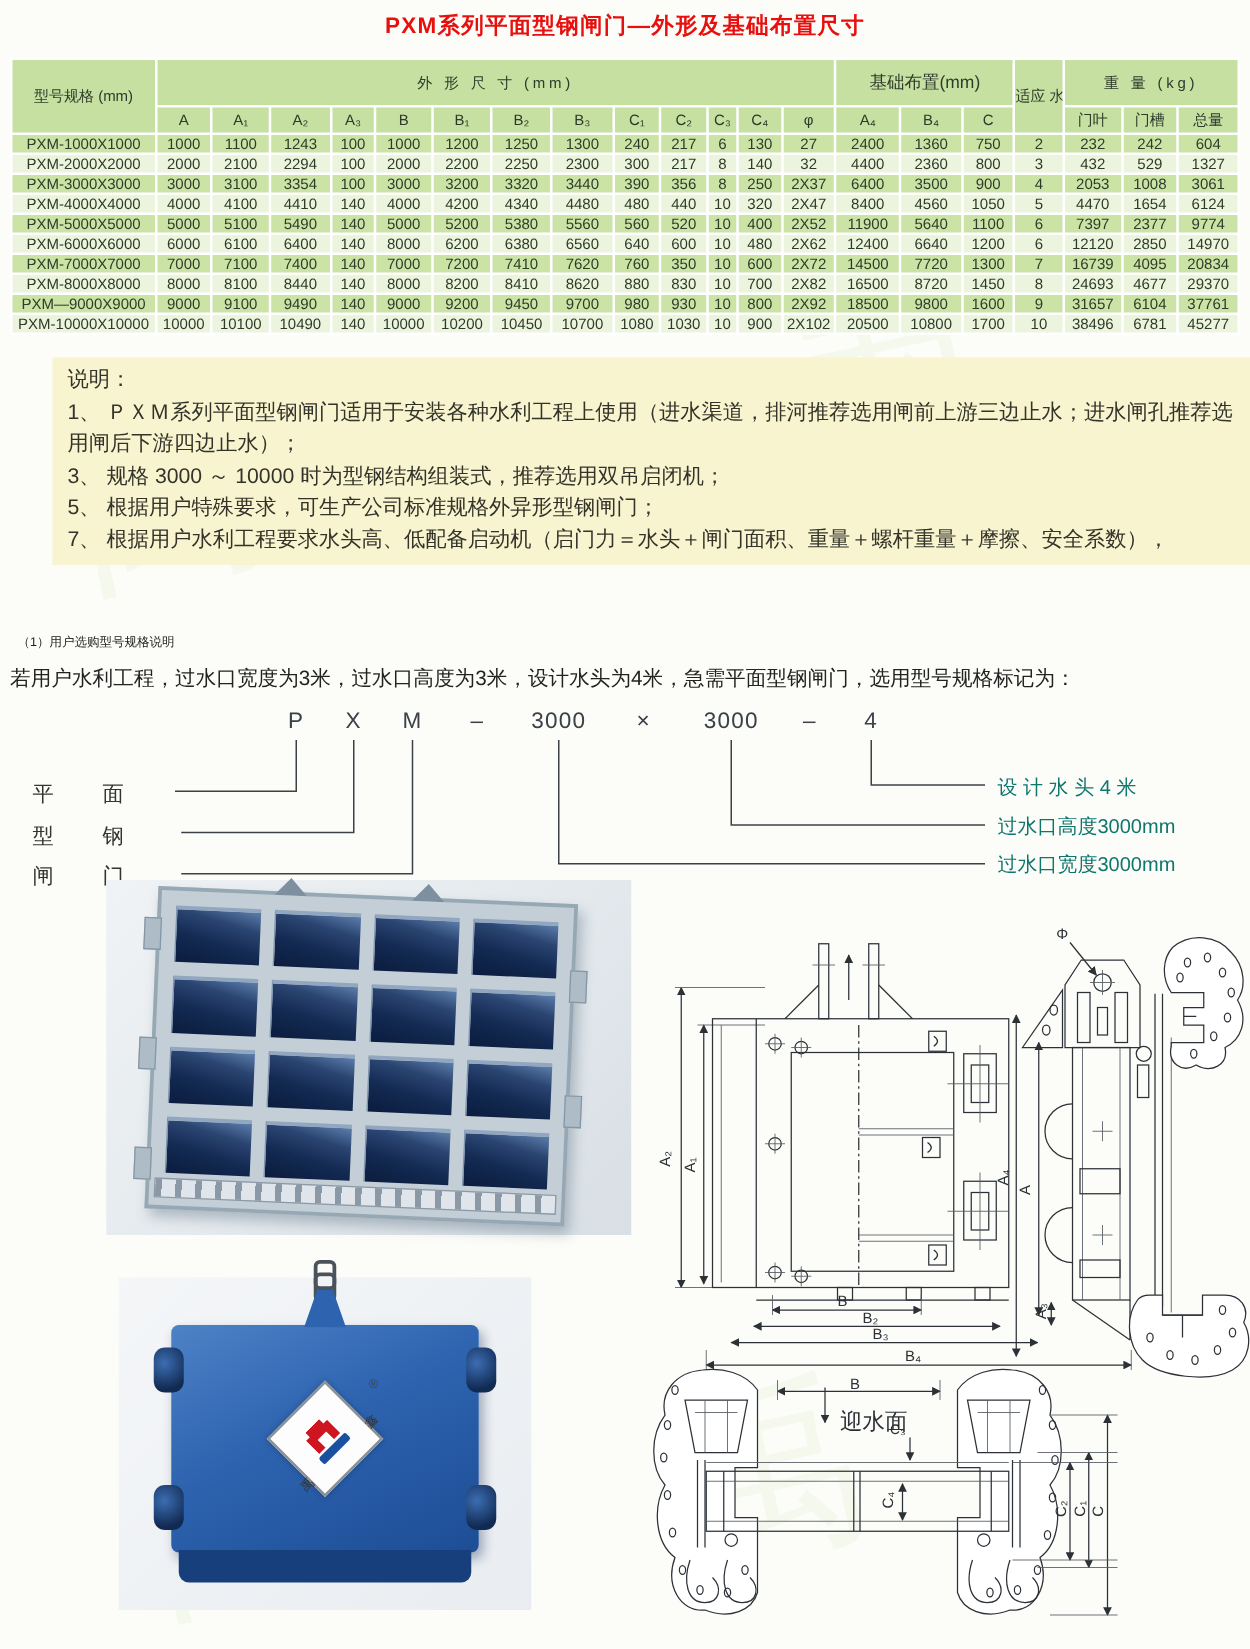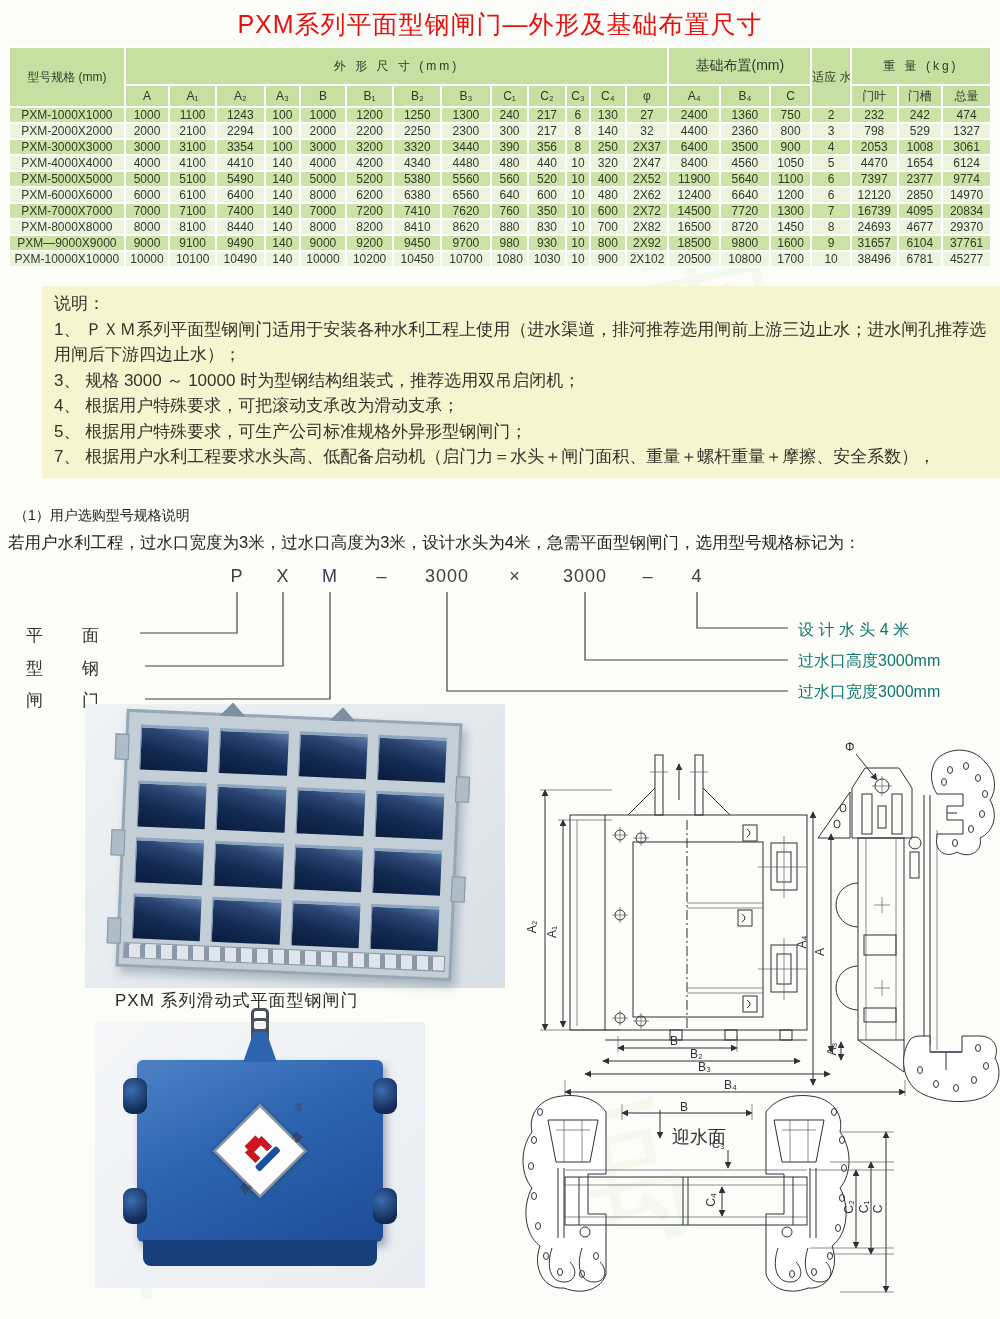--- a/index.html
+++ b/index.html
@@ -1,40 +1,40 @@
 <!DOCTYPE html>
 <html><head>
 <meta charset="utf-8">
 <style>
   html,body{margin:0;padding:0;}
   .page{position:relative;width:1000px;height:1319px;background:#fcfdf8;overflow:hidden;
         font-family:"Liberation Sans",sans-serif;color:#222;}
   .wm{position:absolute;font-size:150px;color:#6fae3f;opacity:0.05;transform:rotate(-12deg);
       pointer-events:none;user-select:none;}
   .title{position:absolute;top:8px;left:0;width:100%;text-align:center;color:#e8100f;
-         font-size:25px;font-weight:normal;letter-spacing:1px;}
+         font-size:18px;font-weight:bold;letter-spacing:1px;}
   
   table.spec{position:absolute;left:8px;top:46px;width:984px;border-collapse:separate;
              border-spacing:2px;table-layout:fixed;background:#fff;}
   table.spec th,table.spec td{font-size:12px;text-align:center;vertical-align:middle;
              color:#2f3b2a;padding:0;overflow:hidden;white-space:nowrap;}
   table.spec th{background:#c6e0a2;font-weight:normal;}
   th.grp{font-size:15px;letter-spacing:3px;height:36px;}
   th.two{white-space:pre-line;line-height:15px;font-size:13px;letter-spacing:0;}
   th.colh{font-size:14px;height:20px;}
   tr.dark td{background:#cbe4a6;}
   tr.light td{background:#ecf4dd;}
   td.model{font-size:12px;}
   table.spec td{height:14px;}
   
   .notes{position:absolute;left:42px;top:286px;width:936px;background:#f8f4cf;
          padding:5px 10px 8px 12px;font-size:17px;line-height:25.5px;color:#33332a;}
   .notes .hd{font-size:17px;}
   
-  .sel-head{position:absolute;left:14px;top:507px;font-size:14px;color:#222;}
+  .sel-head{position:absolute;left:14px;top:507px;font-size:10px;color:#222;}
   .sel-intro{position:absolute;left:8px;top:532px;width:985px;font-size:16.5px;color:#222;}
   .mpart{position:absolute;top:566px;transform:translateX(-50%);font-size:18px;color:#3a4148;letter-spacing:1px;}
   .dlbl-l{position:absolute;font-size:17px;color:#333;}
   .dlbl-r{position:absolute;left:798px;font-size:16px;color:#0f766e;white-space:nowrap;}
   .conn{position:absolute;left:0;top:560px;width:1000px;height:160px;}
   
   .photo1{position:absolute;left:85px;top:704px;width:420px;height:284px;
           background:linear-gradient(135deg,#f0f3f5 0%,#e2e8ec 60%,#d8dfe5 100%);}
   .gate1{position:absolute;left:36px;top:12px;width:330px;height:252px;background:#c3ced7;
          border:3px solid #97a8b5;transform:rotate(2.5deg);box-shadow:4px 6px 10px rgba(70,90,110,.35);}
@@ -165,42 +165,42 @@
           <td>217</td>
           <td>6</td>
           <td>130</td>
           <td>27</td>
           <td>2400</td>
           <td>1360</td>
           <td>750</td>
           <td>2</td>
           <td>232</td>
           <td>242</td>
-          <td>474</td>
+          <td>604</td>
         </tr>
         <tr class="light">
           <td class="model">PXM-2000X2000</td>
           <td>2000</td>
           <td>2100</td>
           <td>2294</td>
           <td>100</td>
           <td>2000</td>
           <td>2200</td>
           <td>2250</td>
           <td>2300</td>
           <td>300</td>
           <td>217</td>
           <td>8</td>
           <td>140</td>
           <td>32</td>
           <td>4400</td>
           <td>2360</td>
           <td>800</td>
           <td>3</td>
-          <td>798</td>
+          <td>432</td>
           <td>529</td>
           <td>1327</td>
         </tr>
         <tr class="dark">
           <td class="model">PXM-3000X3000</td>
           <td>3000</td>
           <td>3100</td>
           <td>3354</td>
           <td>100</td>
           <td>3000</td>
@@ -382,21 +382,20 @@
           <td>45277</td>
         </tr>
       </tbody>
   </table>
 
   <div class="notes">
     <div class="hd">说明：</div>
     <div>
         <div>1、 ＰＸＭ系列平面型钢闸门适用于安装各种水利工程上使用（进水渠道，排河推荐选用闸前上游三边止水；进水闸孔推荐选用闸后下游四边止水）；</div>
         <div>3、 规格 3000 ～ 10000 时为型钢结构组装式，推荐选用双吊启闭机；</div>
-        <div>4、 根据用户特殊要求，可把滚动支承改为滑动支承；</div>
         <div>5、 根据用户特殊要求，可生产公司标准规格外异形型钢闸门；</div>
         <div>7、 根据用户水利工程要求水头高、低配备启动机（启门力＝水头＋闸门面积、重量＋螺杆重量＋摩擦、安全系数），</div>
       </div>
   </div>
 
   <div class="sel-head">（1）用户选购型号规格说明</div>
   <div class="sel-intro">若用户水利工程，过水口宽度为3米，过水口高度为3米，设计水头为4米，急需平面型钢闸门，选用型号规格标记为：</div>
 
   <span class="mpart" style="left:237px">P</span>
   <span class="mpart" style="left:283px">X</span>
@@ -459,21 +458,20 @@
           <div class="cell"></div>
           <div class="cell"></div>
           <div class="cell"></div>
           <div class="cell"></div>
           <div class="cell"></div>
           <div class="cell"></div>
         </div>
       <div class="seal"></div>
     </div>
   </div>
-  <div class="caption" style="left:115px;top:989px">PXM 系列滑动式平面型钢闸门</div>
 
   <div class="photo2">
     <div class="chain" style="top:-4px;left:165px"></div>
     <div class="gate2">
       <div class="bracket"></div>
       <div class="chain" style="top:-52px"></div>
       <div class="roller" style="left:-14px;top:18px"></div>
       <div class="roller" style="left:-14px;bottom:18px"></div>
       <div class="roller" style="right:-14px;top:18px"></div>
       <div class="roller" style="right:-14px;bottom:18px"></div>

